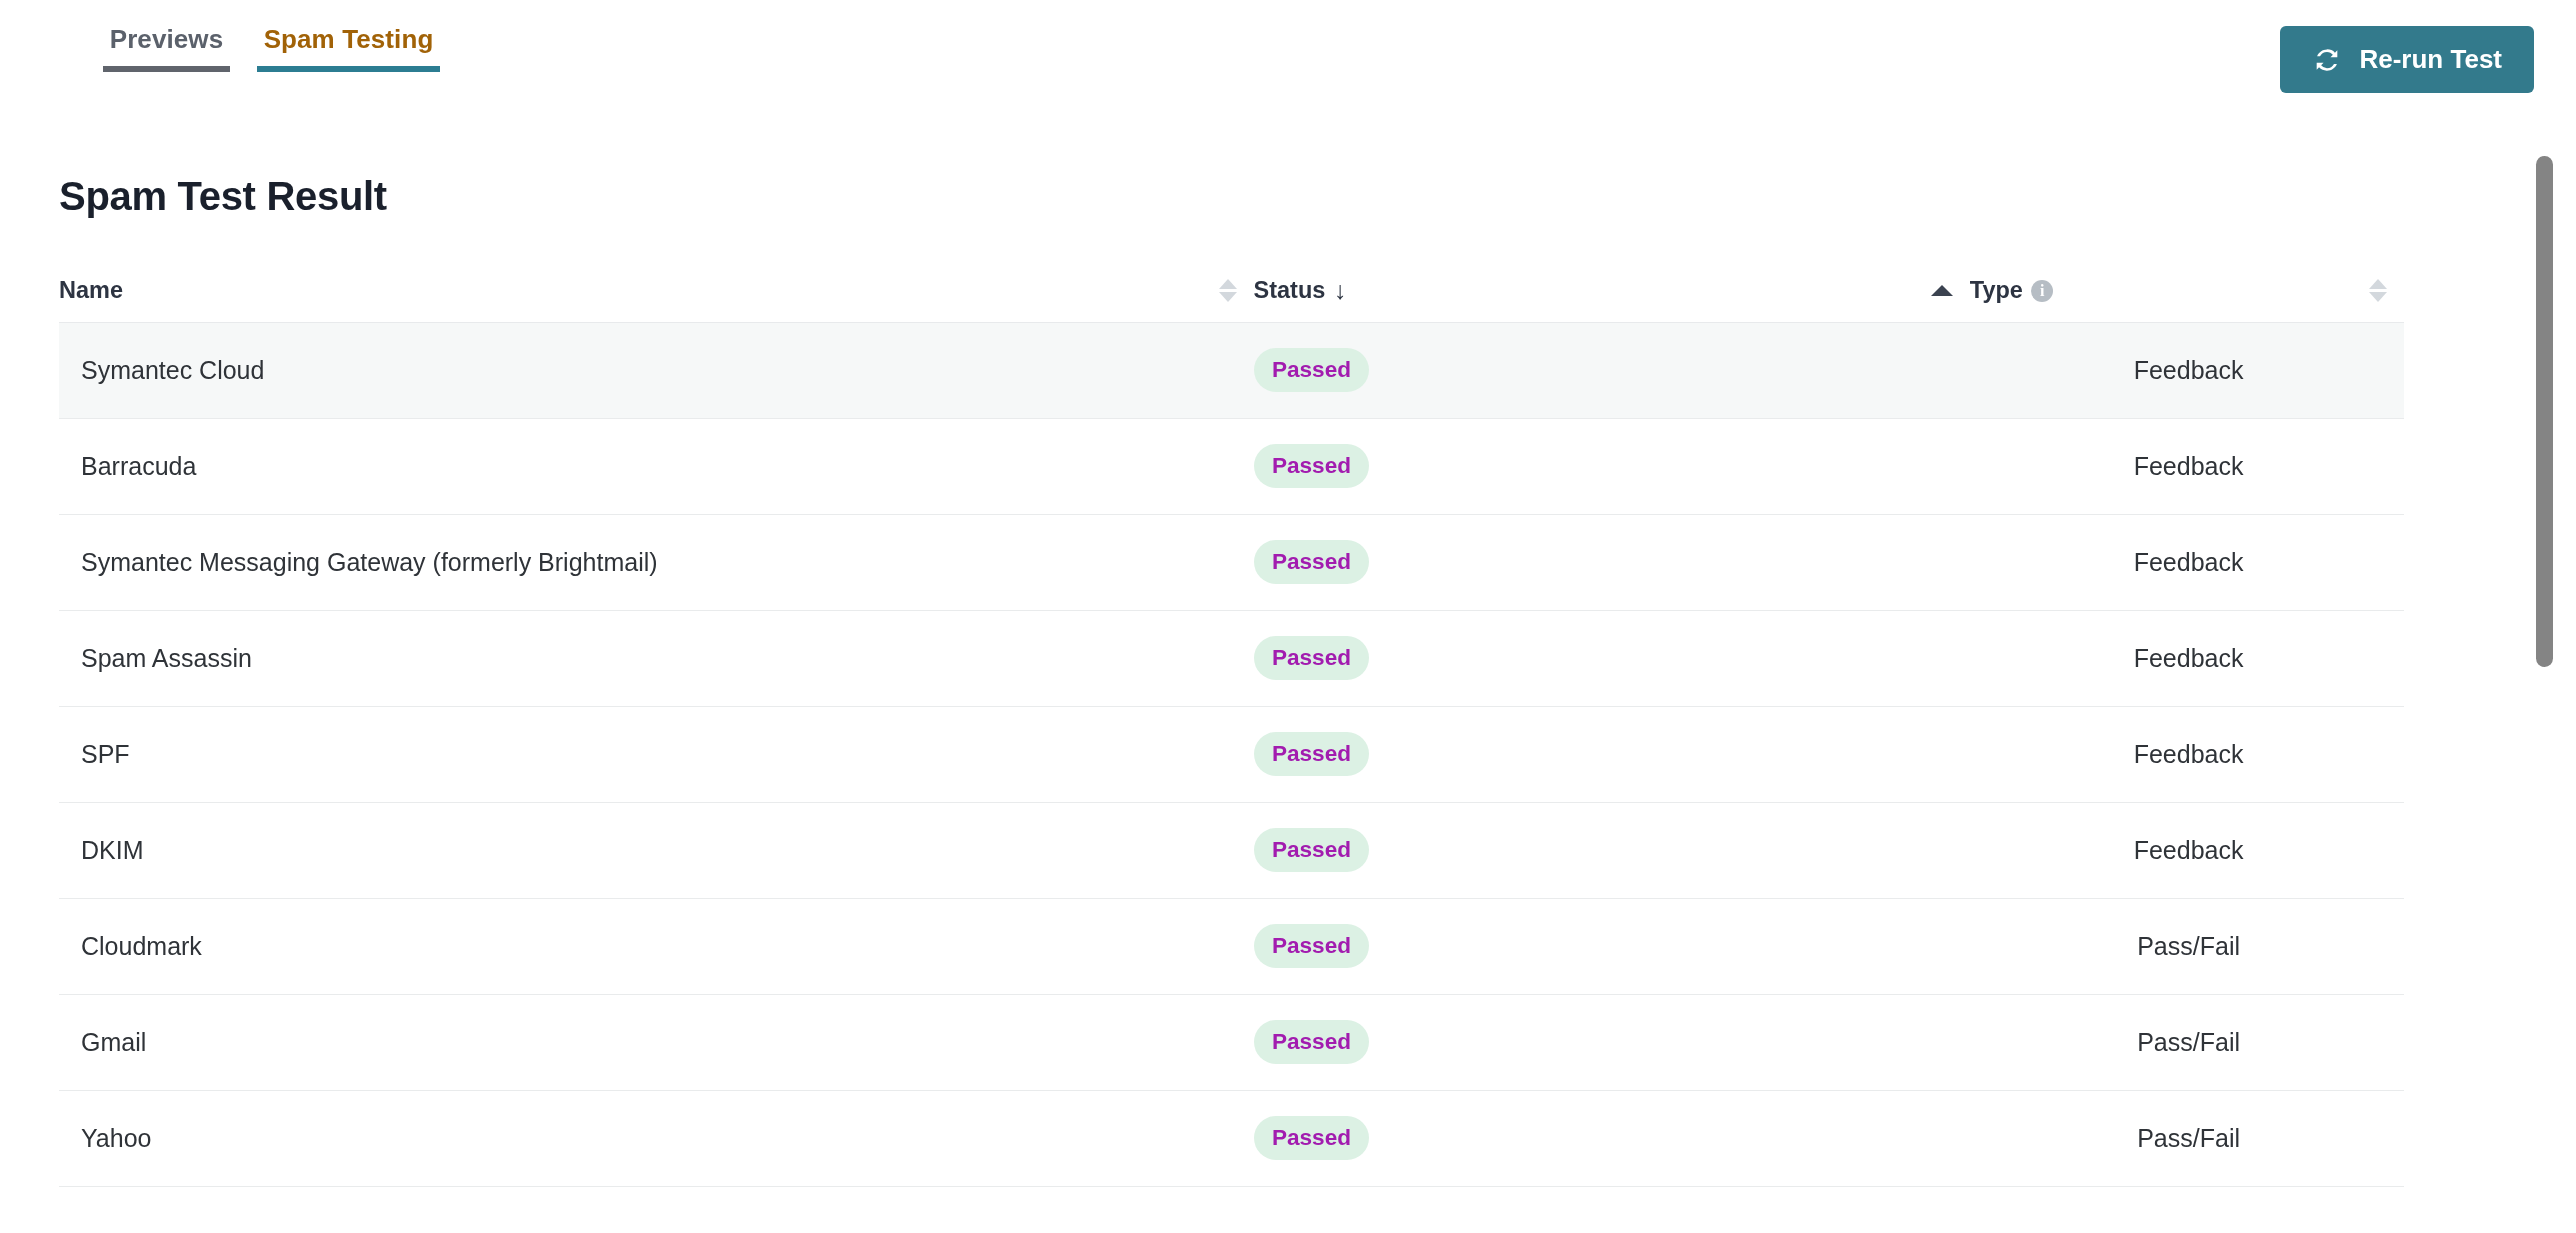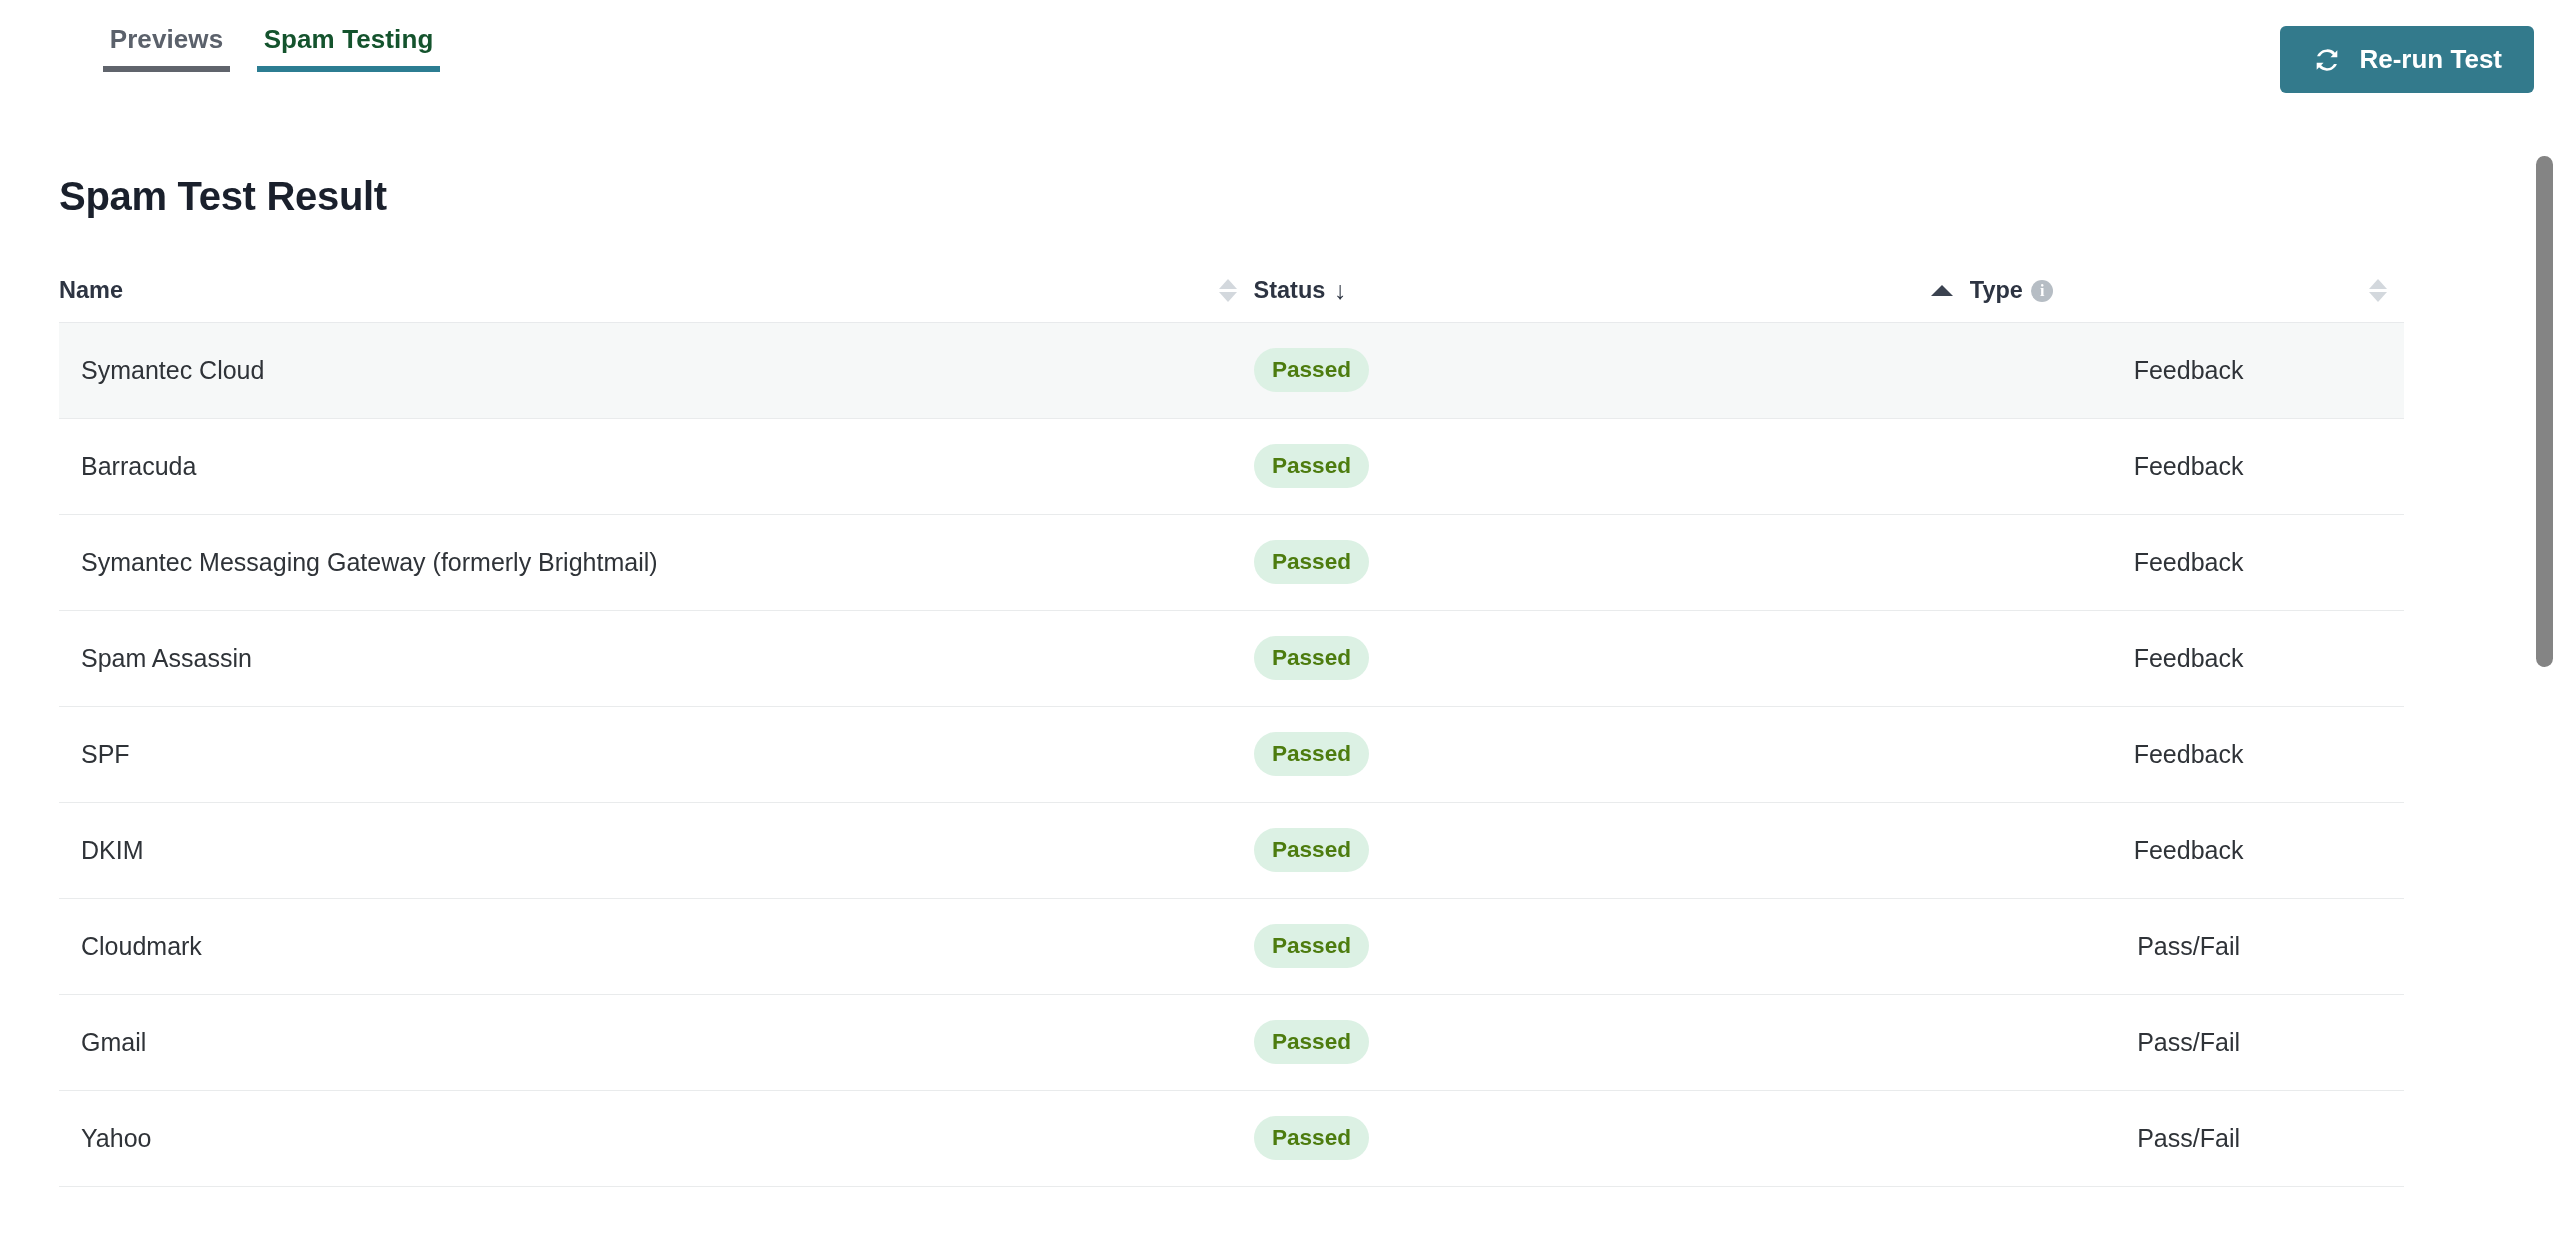--- a/index.html
+++ b/index.html
@@ -45,21 +45,21 @@
     white-space: nowrap;
     cursor: pointer;
   }
   .tab .tab-underline {
     position: absolute;
     left: 0; right: 0; bottom: 0;
     height: 5.9px;
   }
   .tab.inactive { color: #5b616b; }
   .tab.inactive .tab-underline { background: #60646c; }
-  .tab.active { color: #14532d; }
+  .tab.active { color: #a16207; }
   .tab.active .tab-underline { background: #2c7d92; }
 
   .rerun-btn {
     position: absolute;
     right: 42px;
     top: 26px;
     height: 67px;
     padding: 0 32px;
     background: #337a8c;
     border: none;
@@ -193,21 +193,21 @@
 
   .badge {
     display: inline-flex;
     align-items: center;
     justify-content: center;
     min-width: 112px;
     height: 44px;
     padding: 0 18.4px;
     border-radius: 22px;
     background: #dcf1e4;
-    color: #4d7c0f;
+    color: #a21caf;
     font-size: 22.6px;
     font-weight: 700;
     white-space: nowrap;
   }
 
   
   .scrollbar-track {
     position: absolute;
     right: 18.4px;
     top: 117px;

